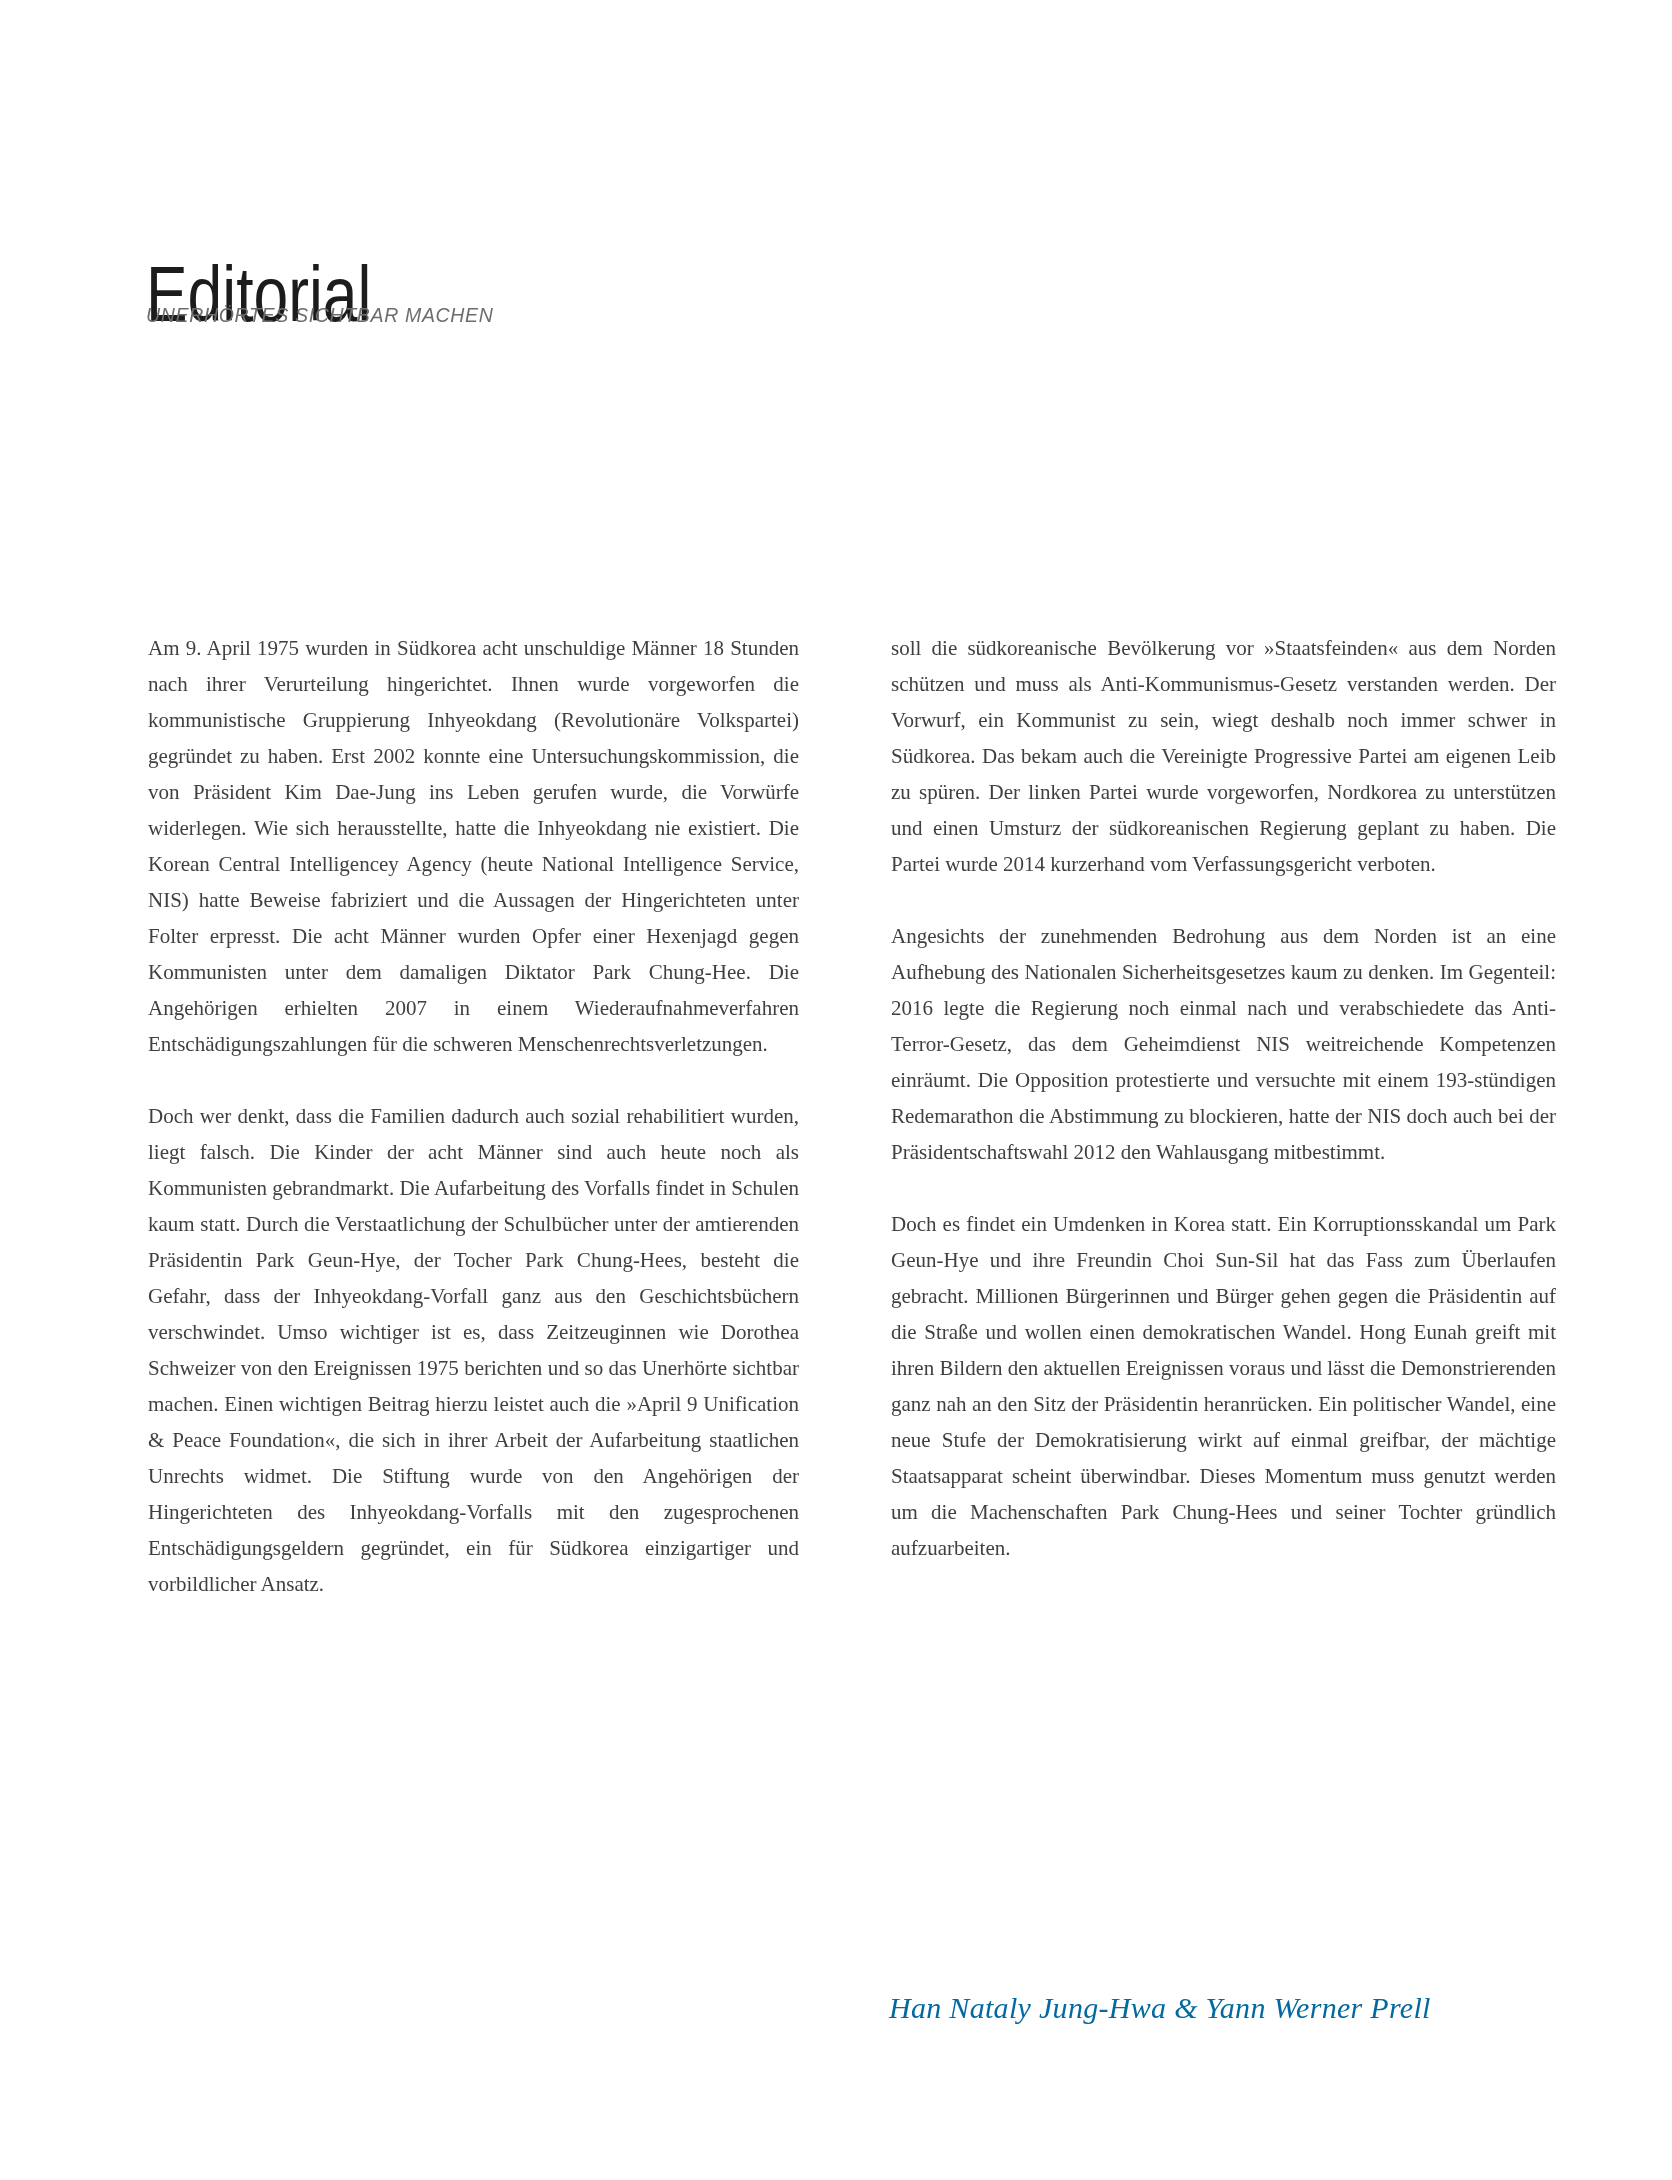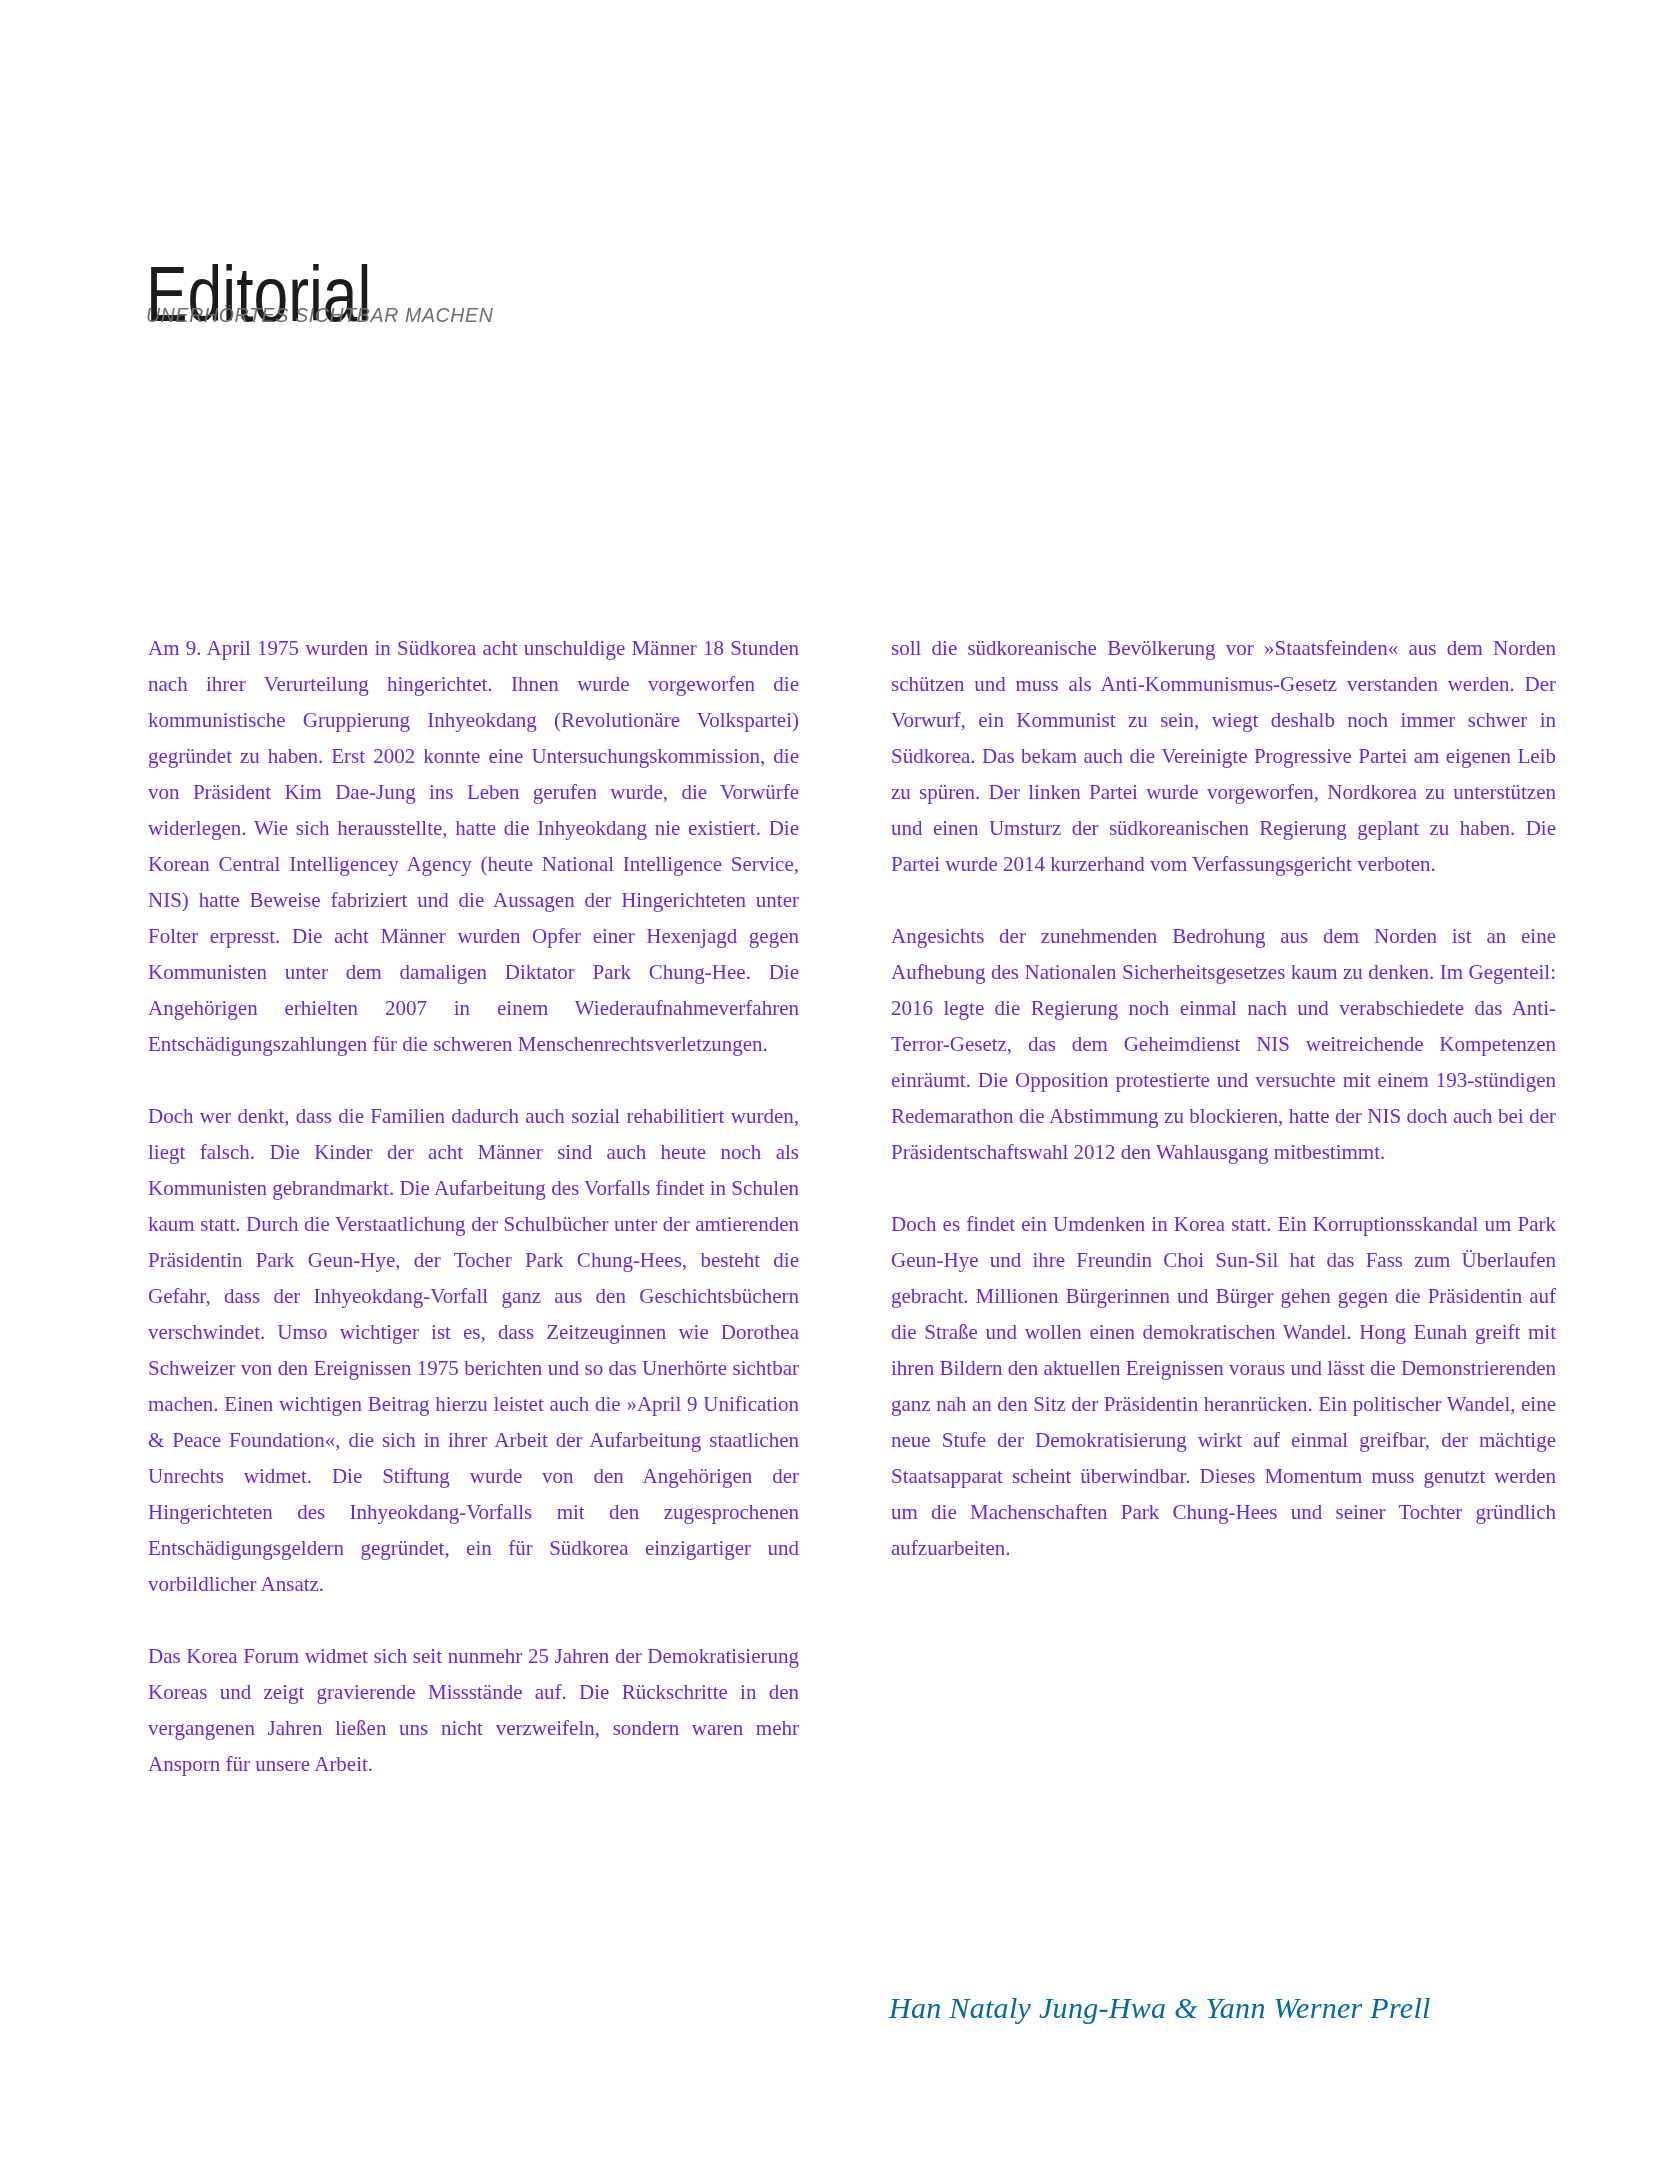--- a/index.html
+++ b/index.html
@@ -52,21 +52,21 @@
     display: flex;
     gap: 92px;
   }
   .col-left  { width: 651px; }
   .col-right { width: 665px; }
   p.body-par {
     margin: 0 0 36px 0;
     font-size: 21px;
     line-height: 36px;
     text-align: justify;
-    color: #6d28d9;
+    color: #404040;
   }
   p.body-par:last-child { margin-bottom: 0; }
   .signature {
     position: absolute;
     left: 889px;
     top: 1990px;
     font-family: "Liberation Serif", serif;
     font-style: italic;
     font-size: 30px;
     line-height: 36px;
@@ -82,21 +82,20 @@
 
   <h1 class="title">Editorial</h1>
 
   <div class="subtitle">UNERHÖRTES SICHTBAR MACHEN</div>
 
   <div class="columns">
 
     <div class="col-left">
       <p class="body-par">Am 9. April 1975 wurden in Südkorea acht unschuldige Männer 18 Stunden nach ihrer Verurteilung hingerichtet. Ihnen wurde vorgeworfen die kommunistische Gruppierung Inhyeokdang (Revolutionäre Volkspartei) gegründet zu haben. Erst 2002 konnte eine Untersuchungskommission, die von Präsident Kim Dae-Jung ins Leben gerufen wurde, die Vorwürfe widerlegen. Wie sich herausstellte, hatte die Inhyeokdang nie existiert. Die Korean Central Intelligencey Agency (heute National Intelligence Service, NIS) hatte Beweise fabriziert und die Aussagen der Hingerichteten unter Folter erpresst. Die acht Männer wurden Opfer einer Hexenjagd gegen Kommunisten unter dem damaligen Diktator Park Chung-Hee. Die Angehörigen erhielten 2007 in einem Wiederaufnahmeverfahren Entschädigungszahlungen für die schweren Menschenrechtsverletzungen.</p>
       <p class="body-par">Doch wer denkt, dass die Familien dadurch auch sozial rehabilitiert wurden, liegt falsch. Die Kinder der acht Männer sind auch heute noch als Kommunisten gebrandmarkt. Die Aufarbeitung des Vorfalls findet in Schulen kaum statt. Durch die Verstaatlichung der Schulbücher unter der amtierenden Präsidentin Park Geun-Hye, der Tocher Park Chung-Hees, besteht die Gefahr, dass der Inhyeokdang-Vorfall ganz aus den Geschichtsbüchern verschwindet. Umso wichtiger ist es, dass Zeitzeuginnen wie Dorothea Schweizer von den Ereignissen 1975 berichten und so das Unerhörte sichtbar machen. Einen wichtigen Beitrag hierzu leistet auch die »April 9 Unification &amp; Peace Foundation«, die sich in ihrer Arbeit der Aufarbeitung staatlichen Unrechts widmet. Die Stiftung wurde von den Angehörigen der Hingerichteten des Inhyeokdang-Vorfalls mit den zugesprochenen Entschädigungsgeldern gegründet, ein für Südkorea einzigartiger und vorbildlicher Ansatz.</p>
-      <p class="body-par">Das Korea Forum widmet sich seit nunmehr 25 Jahren der Demokratisierung Koreas und zeigt gravierende Missstände auf. Die Rückschritte in den vergangenen Jahren ließen uns nicht verzweifeln, sondern waren mehr Ansporn für unsere Arbeit.</p>
     </div>
 
     <div class="col-right">
       <p class="body-par">soll die südkoreanische Bevölkerung vor »Staatsfeinden« aus dem Norden schützen und muss als Anti-Kommunismus-Gesetz verstanden werden. Der Vorwurf, ein Kommunist zu sein, wiegt deshalb noch immer schwer in Südkorea. Das bekam auch die Vereinigte Progressive Partei am eigenen Leib zu spüren. Der linken Partei wurde vorgeworfen, Nordkorea zu unterstützen und einen Umsturz der südkoreanischen Regierung geplant zu haben. Die Partei wurde 2014 kurzerhand vom Verfassungsgericht verboten.</p>
       <p class="body-par">Angesichts der zunehmenden Bedrohung aus dem Norden ist an eine Aufhebung des Nationalen Sicherheitsgesetzes kaum zu denken. Im Gegenteil: 2016 legte die Regierung noch einmal nach und verabschiedete das Anti-Terror-Gesetz, das dem Geheimdienst NIS weitreichende Kompetenzen einräumt. Die Opposition protestierte und versuchte mit einem 193-stündigen Redemarathon die Abstimmung zu blockieren, hatte der NIS doch auch bei der Präsidentschaftswahl 2012 den Wahlausgang mitbestimmt.</p>
       <p class="body-par">Doch es findet ein Umdenken in Korea statt. Ein Korruptionsskandal um Park Geun-Hye und ihre Freundin Choi Sun-Sil hat das Fass zum Überlaufen gebracht. Millionen Bürgerinnen und Bürger gehen gegen die Präsidentin auf die Straße und wollen einen demokratischen Wandel. Hong Eunah greift mit ihren Bildern den aktuellen Ereignissen voraus und lässt die Demonstrierenden ganz nah an den Sitz der Präsidentin heranrücken. Ein politischer Wandel, eine neue Stufe der Demokratisierung wirkt auf einmal greifbar, der mächtige Staatsapparat scheint überwindbar. Dieses Momentum muss genutzt werden um die Machenschaften Park Chung-Hees und seiner Tochter gründlich aufzuarbeiten.</p>
     </div>
 
   </div>
 

